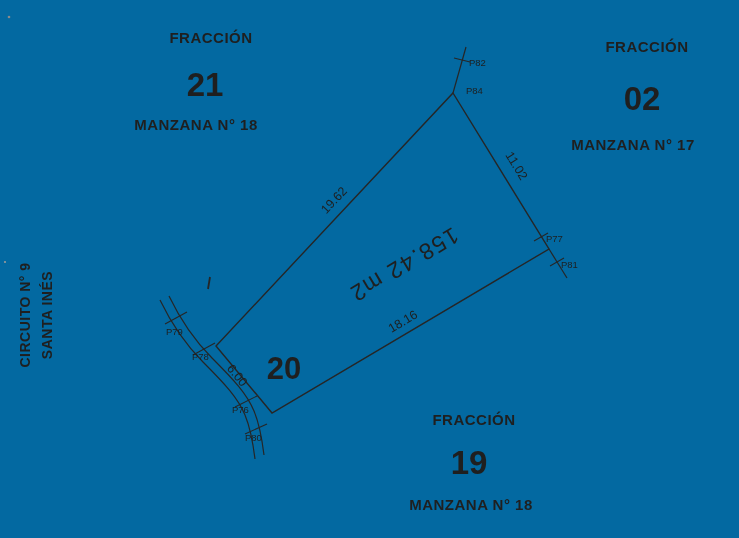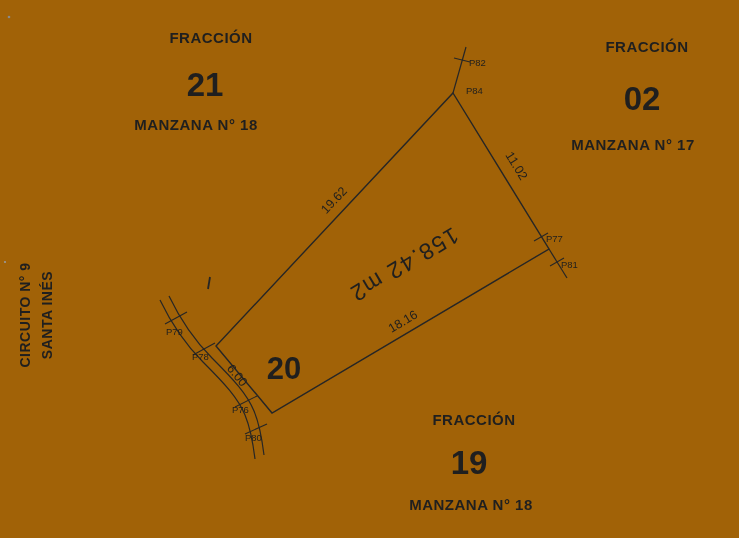--- a/index.html
+++ b/index.html
@@ -5,21 +5,21 @@
   html, body {
     margin: 0;
     padding: 0;
     background: #ffffff;
     font-family: "Liberation Sans", sans-serif;
   }
   .sheet {
     position: relative;
     width: 739px;
     height: 538px;
-    background: #a16207;
+    background: #0369a1;
     overflow: hidden;
   }
   svg { display: block; }
   svg text {
     fill: #1f1f1f;
     font-family: "Liberation Sans", sans-serif;
   }
   .ink line, .ink path, .ink polygon {
     stroke: #262626;
     fill: none;

